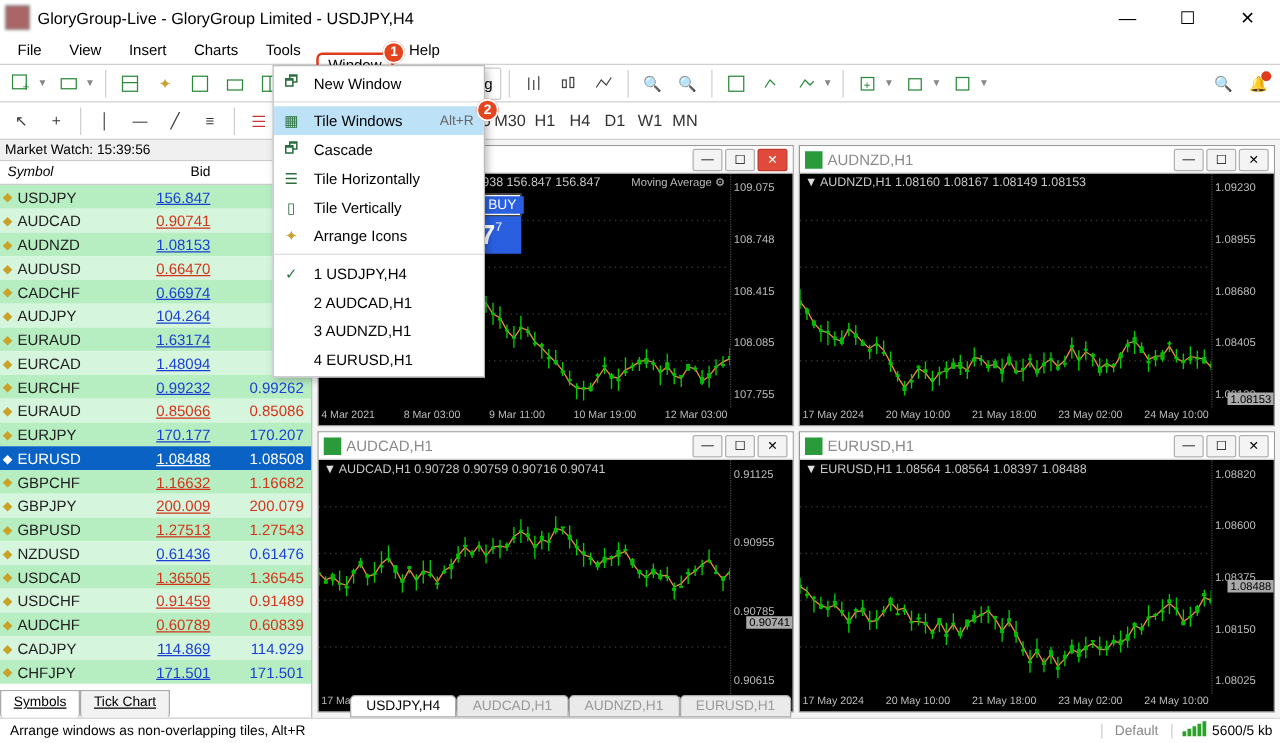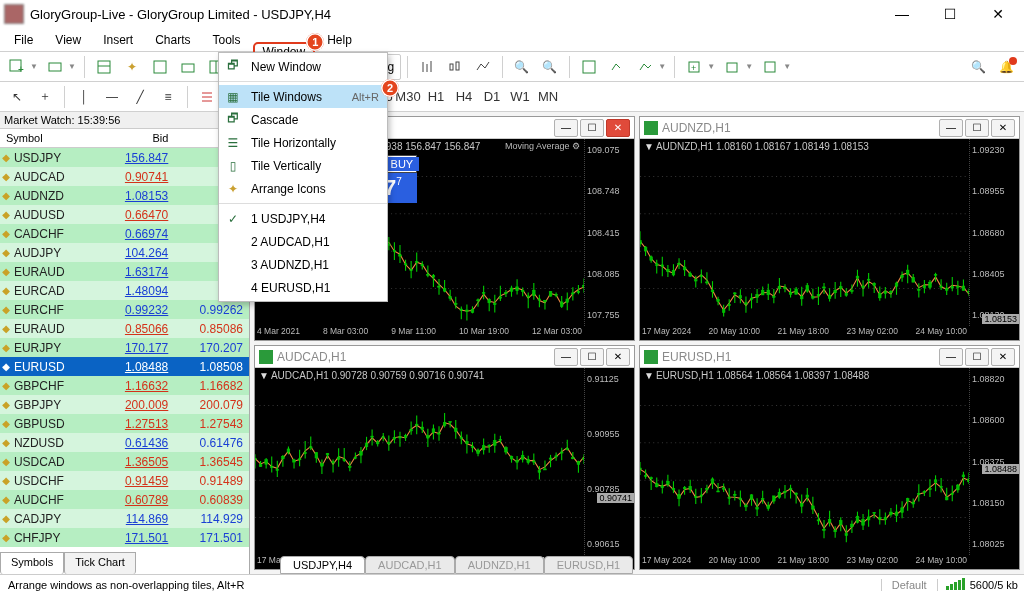--- a/index.html
+++ b/index.html
@@ -26,38 +26,38 @@
   .bell .dot { position: absolute; top: 2px; right: 2px; width: 8px; height: 8px; border-radius: 50%; background: #e03a1c; }
   .tbar2 .tbtn { color: #333; }
   .tfbtn { width: 28px; color: #888; font-size: 13px; }
   
   .main { display: flex; height: calc(594px - 28px - 24px - 30px - 30px - 20px); position: relative; }
   
   .mw { width: 250px; border-right: 1px solid #aaa; display: flex; flex-direction: column; }
   .mw .mw-title { background: #f0f0f0; padding: 2px 4px; font-size: 11px; border-bottom: 1px solid #ccc; }
   .mw .mw-head { display: flex; background: #fff; border-bottom: 1px solid #ccc; font-size: 11px; }
   .mw .mw-head div { padding: 3px 6px; }
-  .mw .c-sym { width: 100px; }
+  .mw .c-sym { width: 100px; font-style: italic; }
   .mw .c-bid { width: 75px; text-align: right; }
   .mw .c-ask { width: 75px; text-align: right; }
   .mw .rows { flex: 1; overflow: hidden; }
   .mw .row { display: flex; align-items: center; font-size: 12px; height: 19px; }
   .mw .row .arrow { width: 12px; text-align: center; color: #c9a227; font-size: 10px; }
   .mw .row .sym { width: 88px; padding-left: 2px; }
   .mw .row .bid { width: 75px; text-align: right; padding-right: 6px; text-decoration: underline; }
   .mw .row .ask { width: 75px; text-align: right; padding-right: 6px; overflow: hidden; }
   .mw .row.g0 { background: #b6eec2; }
   .mw .row.g1 { background: #d5f5dd; }
   .mw .row.sel { background: #0a63c4; color: #fff !important; }
   .mw .row.sel .bid, .mw .row.sel .ask, .mw .row.sel .sym, .mw .row.sel .arrow { color: #fff !important; }
   .mw .row .up { color: #1a3fd4; }
   .mw .row .dn { color: #d4321a; }
   .mw .row .nm { color: #222; }
   .mw .tabs { display: flex; height: 22px; align-items: stretch; }
-  .mw .tabs .tab { padding: 3px 10px; border: 1px solid #aaa; border-bottom: none; font-size: 11px; background: #f2f2f2; border-radius: 0 0 3px 3px; }
+  .mw .tabs .tab { padding: 3px 10px; border: 1px solid #aaa; border-bottom: none; font-size: 11px; background: #f2f2f2; border-radius: 0 0 3px 3px; text-decoration: underline; }
   .mw .tabs .tab.act { background: #fff; }
   
   .charts { flex: 1; display: grid; grid-template-columns: 1fr 1fr; grid-template-rows: 1fr 1fr; gap: 4px; padding: 4px; position: relative; background: #f4f4f4; }
   .chartwin { border: 1px solid #999; display: flex; flex-direction: column; background: #fff; min-height: 0; }
   .chartwin .cwtitle { display: flex; align-items: center; height: 22px; background: #fff; border-bottom: 1px solid #ccc; padding: 0 4px; gap: 4px; }
   .cwtitle .cwicon { width: 14px; height: 14px; background: #2a9a3a; }
   .cwtitle .cwname { flex: 1; color: #8a8a8a; font-size: 12px; }
   .cwtitle .cwbtns { display: flex; gap: 2px; }
   .cwbtn { width: 24px; height: 18px; border: 1px solid #b0b0b0; background: #f4f4f4; display: flex; align-items: center; justify-content: center; font-size: 10px; border-radius: 2px; }
   .cwbtn.close { background: #e04a3a; color: #fff; border-color: #c0382a; }

